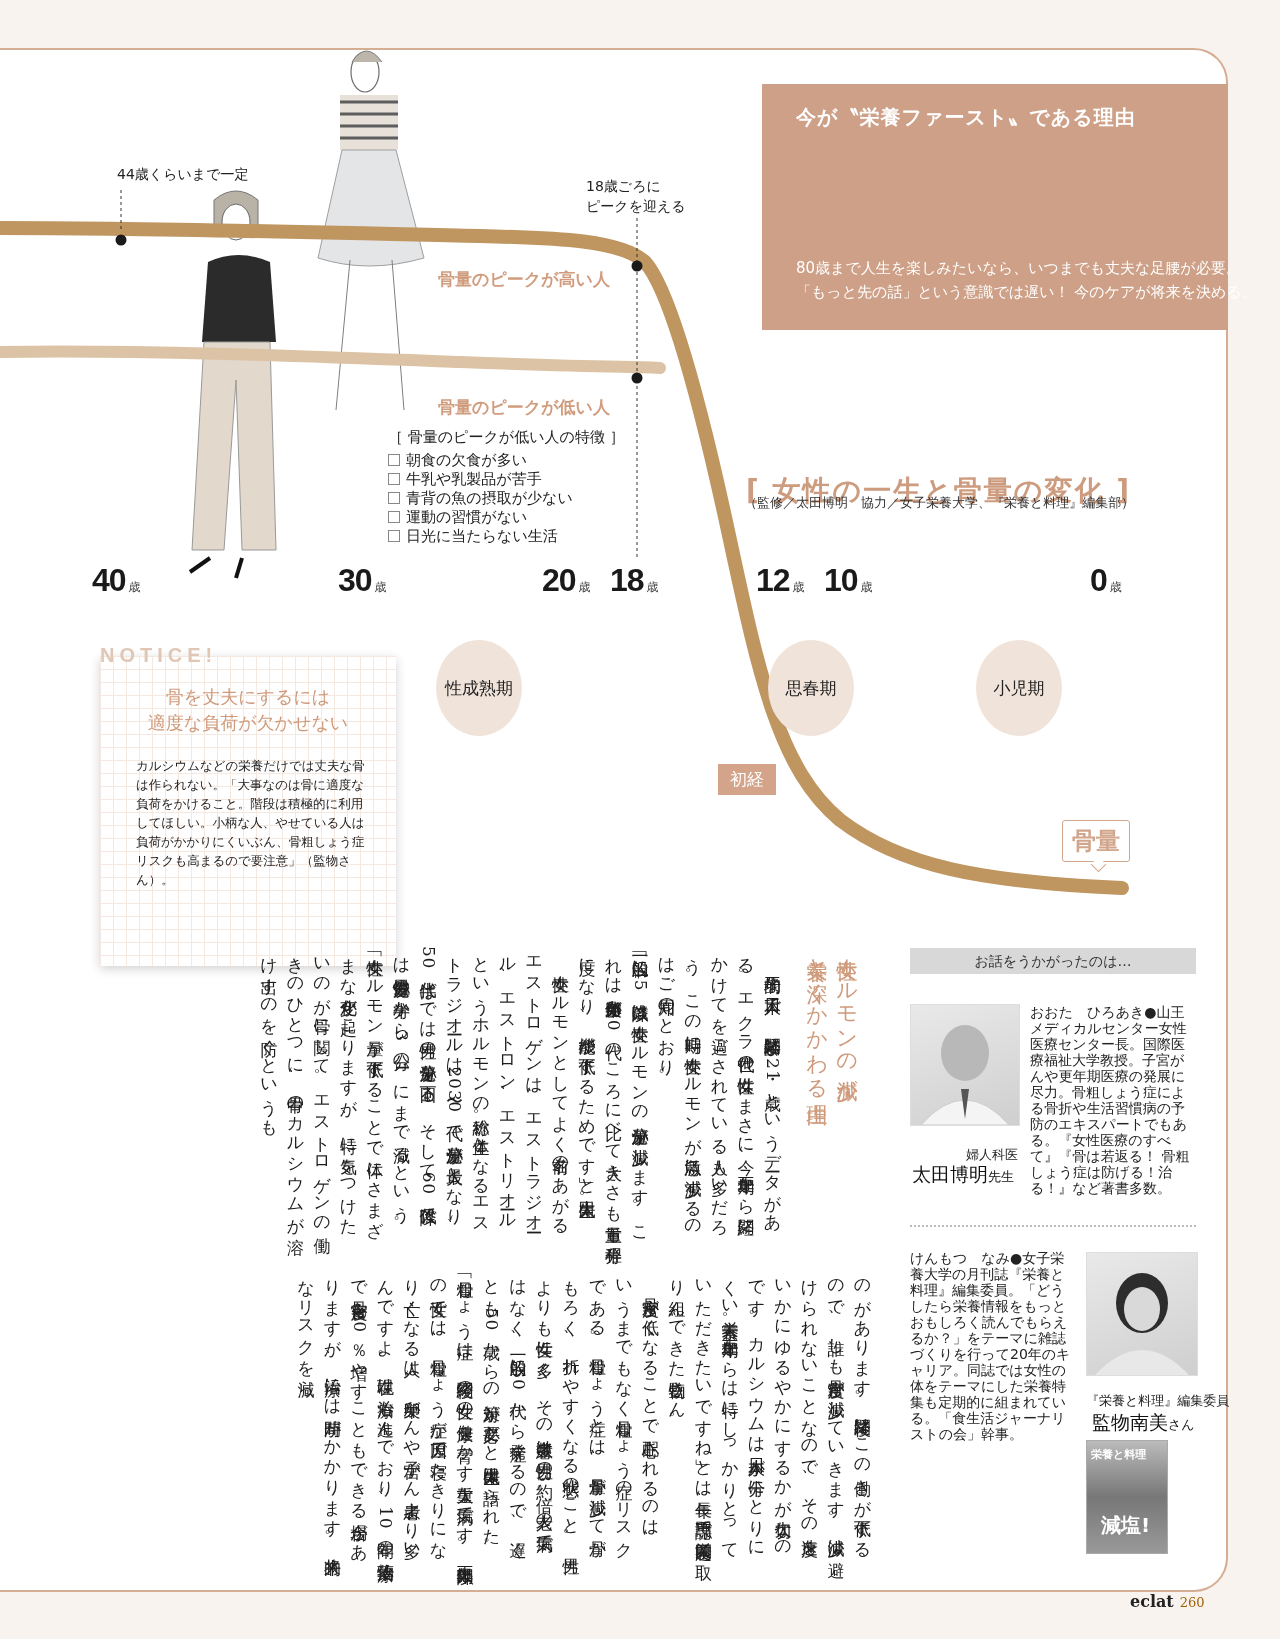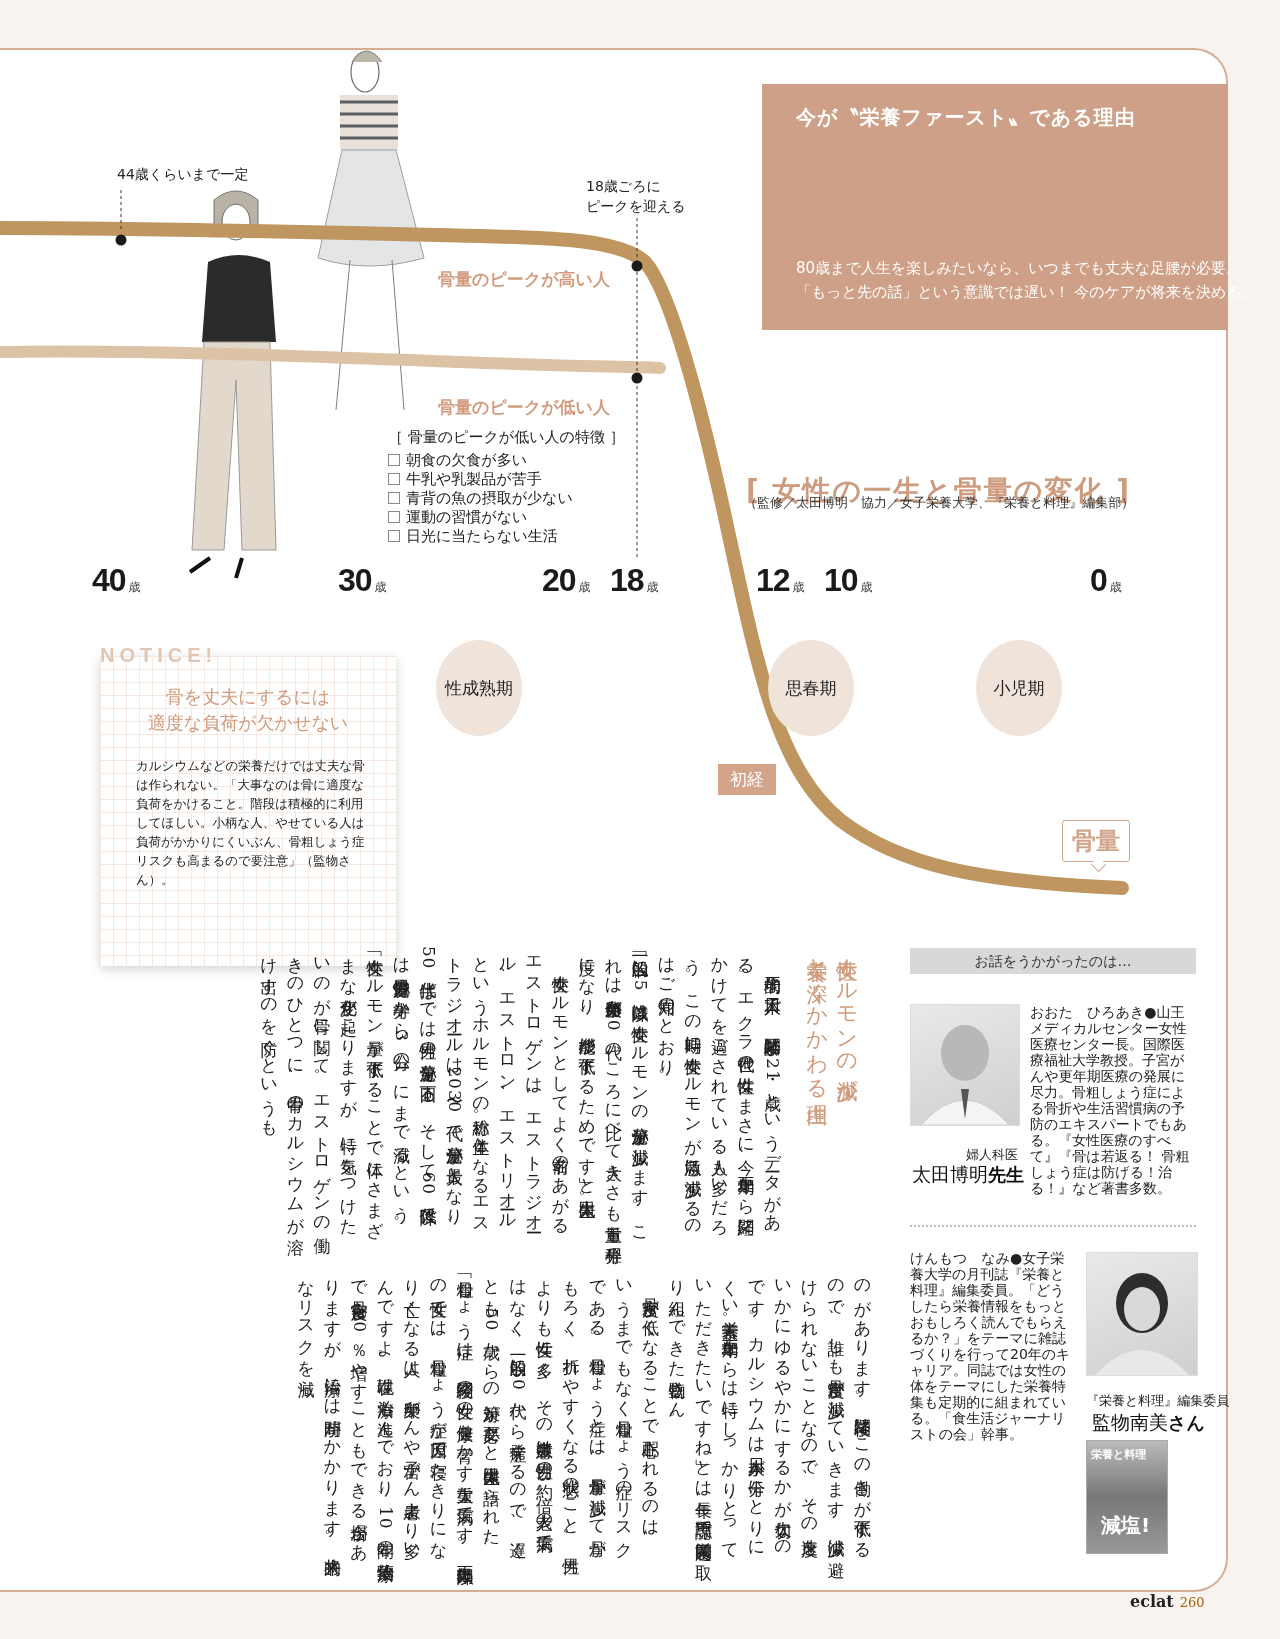--- a/index.html
+++ b/index.html
@@ -42,21 +42,21 @@
   .article{font-size:17px;line-height:26.5px;color:#1e1e1e;letter-spacing:0.6px;}
   .article p{margin:0;text-indent:1em;}
   .art1{left:96px;top:946px;height:290px;width:690px;}
   .art2{left:96px;top:1268px;height:290px;width:780px;}
   
   .prof-head{left:910px;top:948px;width:286px;height:26px;background:#d8d8d8;text-align:center;font-size:14px;line-height:26px;color:#333;}
   .photo{background:linear-gradient(160deg,#e9e9e9,#cfcfcf);border:1px solid #ddd;overflow:hidden;}
   .prof-text{font-size:14px;line-height:16px;color:#222;}
   .prof-role{font-size:13px;color:#222;white-space:nowrap;}
   .prof-name{font-size:19px;color:#111;white-space:nowrap;}
-  .prof-name small{font-size:18px;font-weight:bold;}
+  .prof-name small{font-size:13px;}
   .dots{left:910px;top:1225px;width:286px;border-top:2px dotted #bbb;}
   .cover{left:1086px;top:1440px;width:80px;height:112px;background:linear-gradient(180deg,#bbb,#777 50%,#999);border:1px solid #aaa;color:#fff;font-weight:bold;}
   .footer{left:1130px;top:1592px;font-family:"DejaVu Serif",serif;white-space:nowrap;}
   .footer .brand{font-size:16px;font-weight:bold;color:#222;}
   .footer .num{font-size:13px;color:#a16207;margin-left:6px;}
 </style>
 </head>
 <body>
 
 <div class="page"></div>

